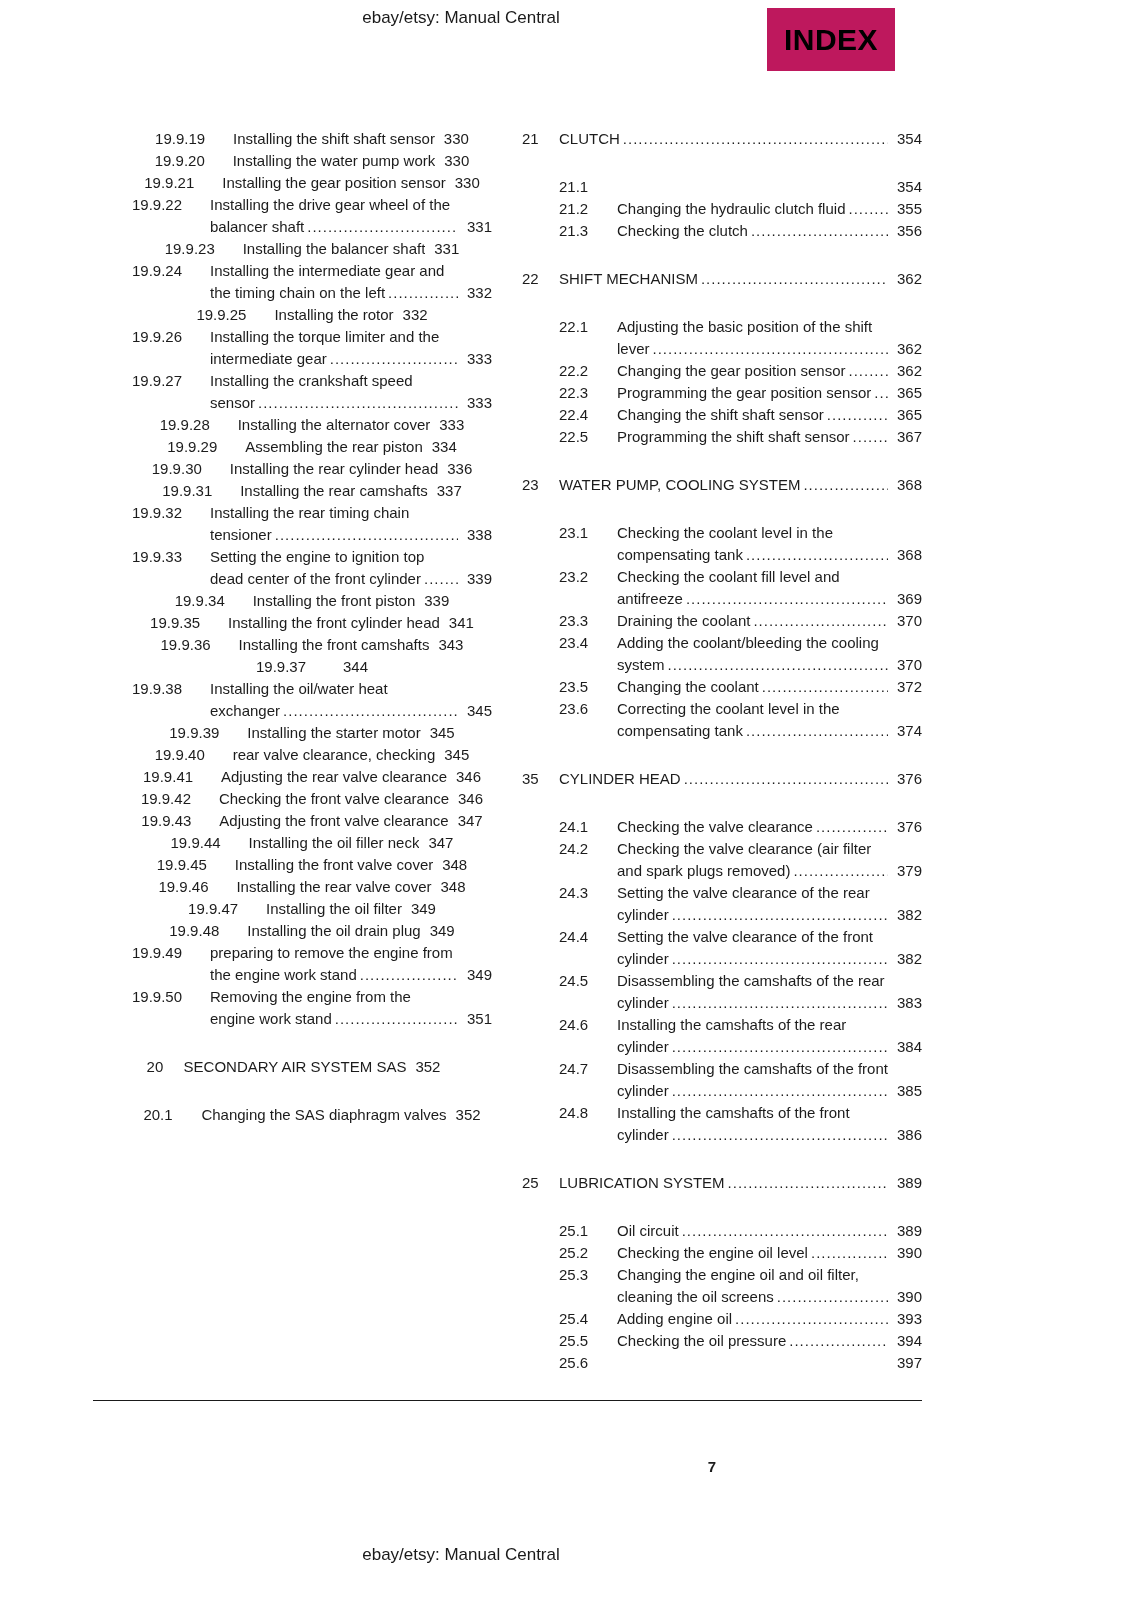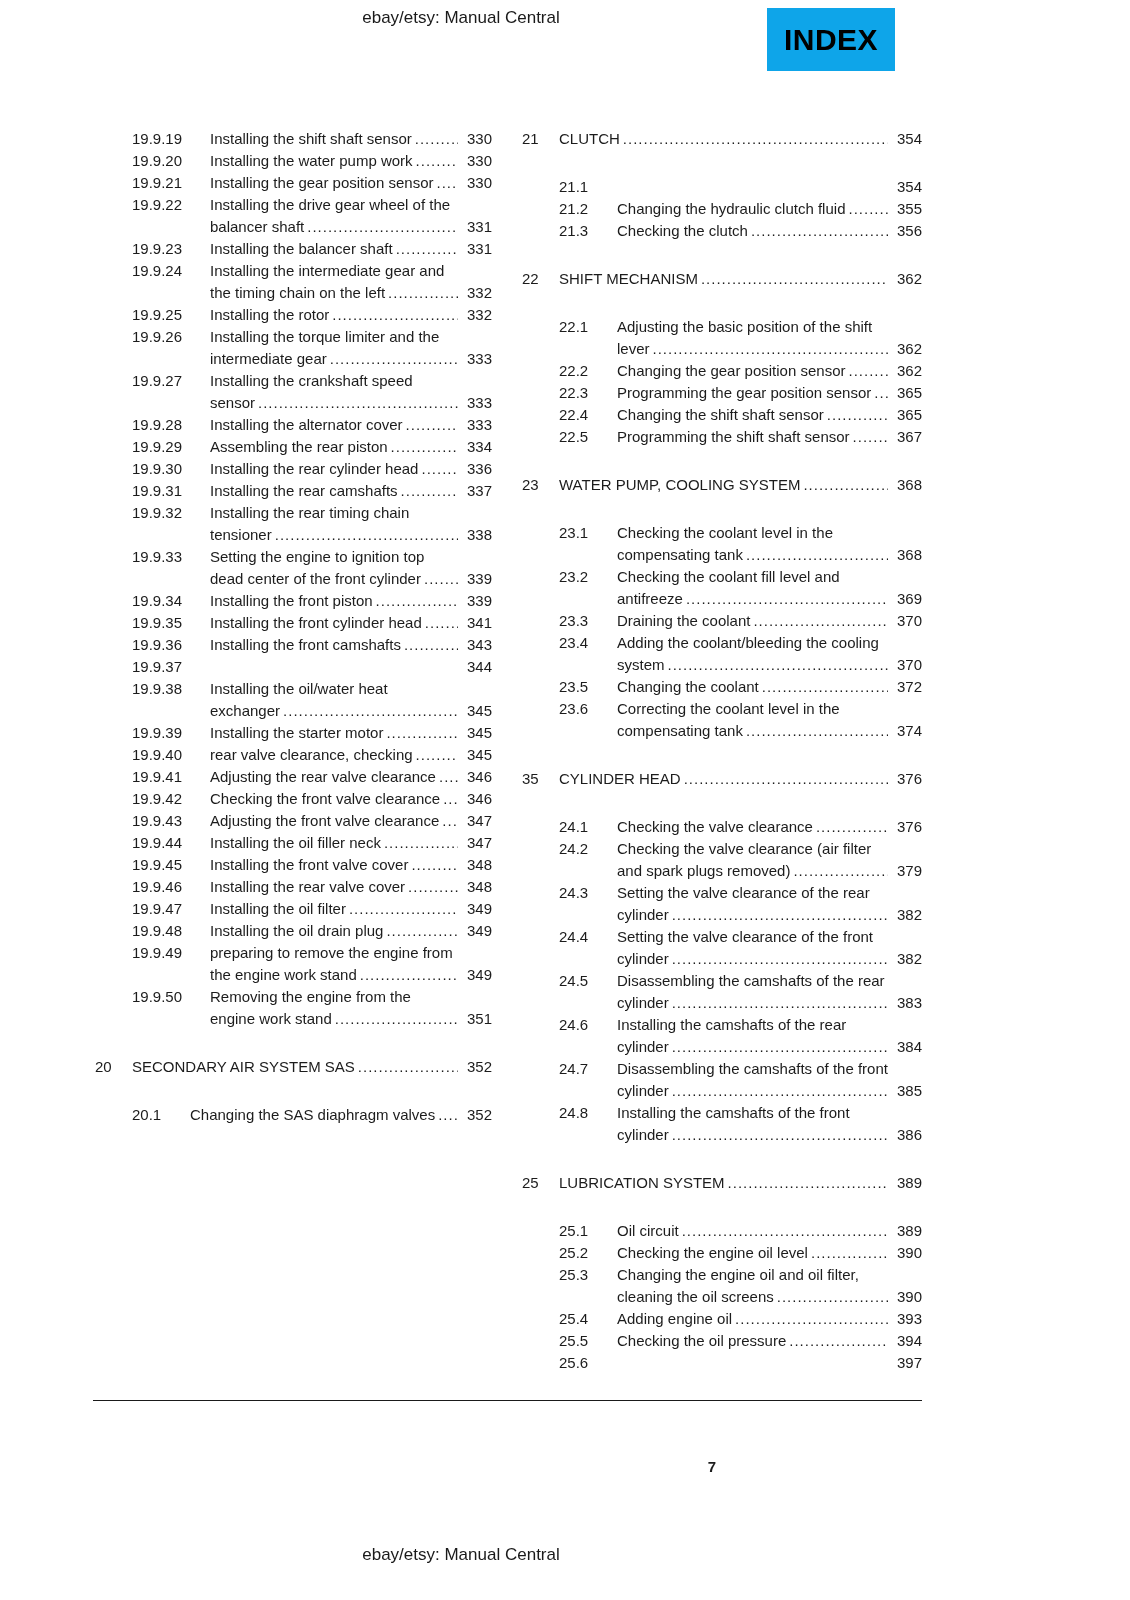--- a/index.html
+++ b/index.html
@@ -25,21 +25,21 @@
     background: #a8a8a8; color: #000000;
     font-size: 30px; font-weight: bold; letter-spacing: 0.5px;
     display: flex; align-items: center; justify-content: center;
   }
   .toc {
     position: absolute; top: 128px; left: 95px;
     width: 827px;
     display: flex; gap: 30px;
   }
   .col { display: flex; flex-direction: column; }
-  .col-left  { width: 397px; }
+  .col-left  { width: 397px; align-items: center; }
   .col-right { width: 400px; }
 
   .entry {
     display: flex; align-items: flex-end;
     font-size: 15px; line-height: 22px;
   }
   .entry .num { flex: 0 0 58px; align-self: flex-start; }
   .entry.widenum .num { flex-basis: 78px; }
   .entry.sub { padding-left: 37px; }
   .entry.chapter { margin: 26px 0; }
@@ -68,21 +68,21 @@
     text-align: center; font-size: 17px; color: #1a1a1a;
   }
 </style>
 </head>
 <body style="color: rgb(28, 28, 28);">
 
 <div class="page">
 
   <div class="header-title">ebay/etsy: Manual Central</div>
 
-  <div class="index-badge" style="background: #0ea5e9;">INDEX</div>
+  <div class="index-badge" style="background: #be185d;">INDEX</div>
 
   <div class="toc">
     <div class="col col-left" id="col-left">
         <div class="entry sub widenum">
           <span class="num">19.9.19</span>
           <span class="titlewrap"><span>Installing the shift shaft sensor</span><span class="leader" aria-hidden="true">........................................................................................................................................................................................................</span></span>
           <span class="pg">330</span>
         </div>
         <div class="entry sub widenum">
           <span class="num">19.9.20</span>

